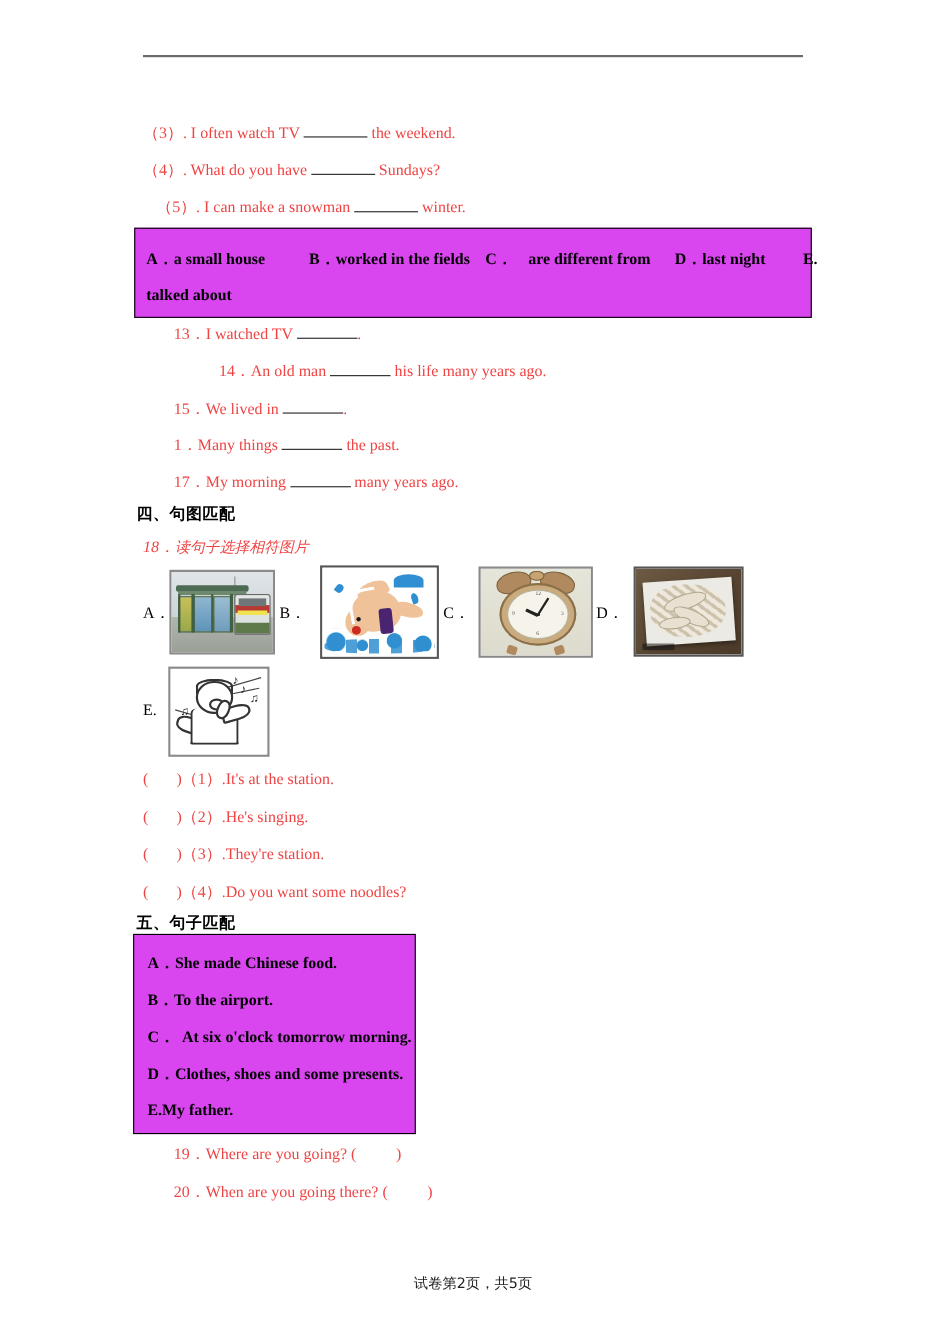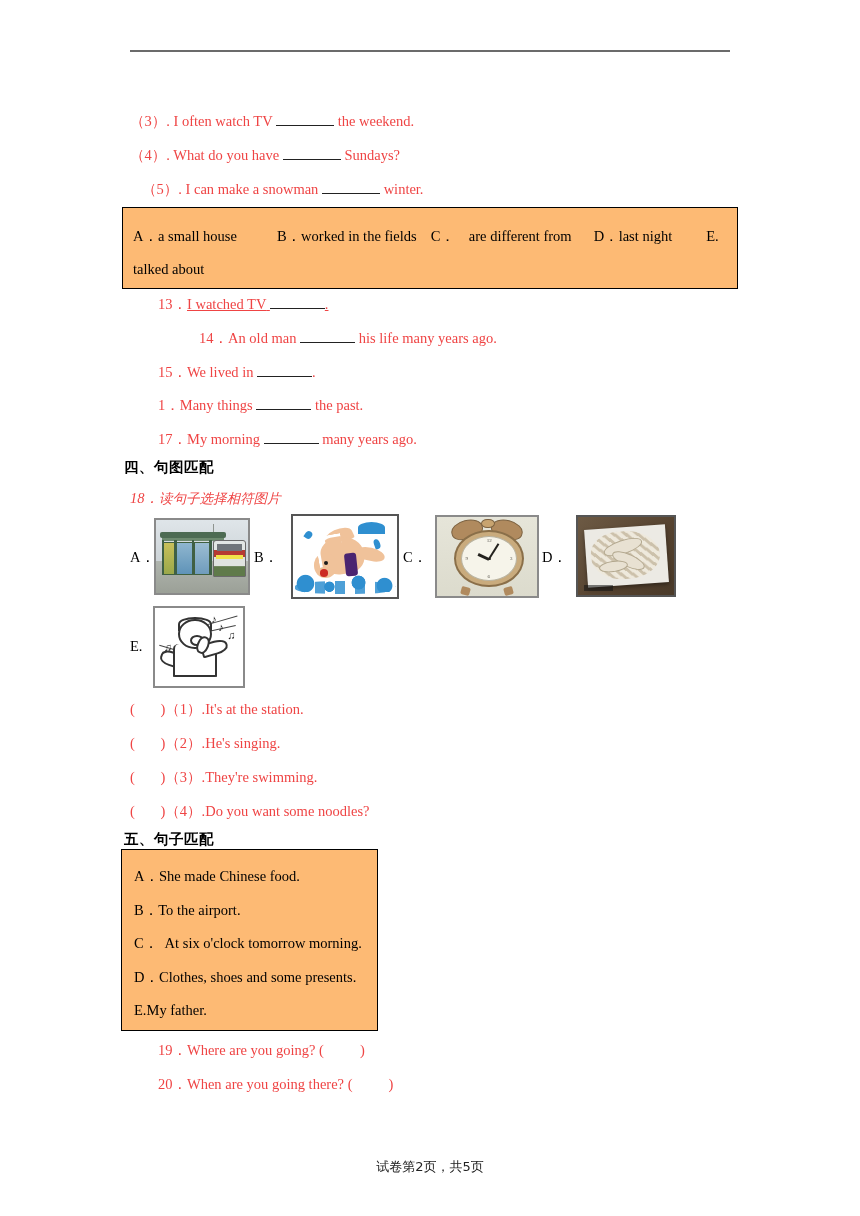--- a/index.html
+++ b/index.html
@@ -49,21 +49,22 @@
     vertical-align: baseline;
   }
   .b55 { width: 55px; height: 12px; }
   .b60 { width: 58px; height: 12px; }
 
   
   .optbox {
     position: absolute;
     border: 1.5px solid #000;
     box-sizing: border-box;
-    background: #fdba74;
+    background: #d946ef;
+    font-weight: bold;
   }
   .optbox-1 {
     left: 122px;
     top: 207px;
     width: 616px;
     height: 82px;
     padding: 12px 10px 8px 10px;
   }
   .optbox-1 .row {
     font-size: 14.5px;
@@ -237,21 +238,21 @@
 
   <div class="optbox optbox-1">
     <div class="row">
       <span>A．</span><span>a small house</span><span class="sp1"></span><span>B．</span><span>worked in the fields</span><span class="sp2"></span><span>C．</span><span class="sp2"></span><span>are different from</span><span class="sp3"></span><span>D．</span><span>last night</span><span class="sp4"></span><span>E.</span>
     </div>
     <div class="row">
       <span>talked about</span>
     </div>
   </div>
 
-  <div class="qline" style="left:158px; top:295px;text-decoration:underline;">
+  <div class="qline" style="left:158px; top:295px;">
     <span class="qnum">13．</span><span>I watched TV</span>
     <span class="blank b55"></span><span>.</span>
   </div>
 
   <div class="qline" style="left:158px; top:329px;margin-left:41px;">
     <span class="qnum">14．</span><span>An old man</span>
     <span class="blank b55"></span>
     <span>his life many years ago.</span>
   </div>
 
@@ -377,21 +378,21 @@
   <div class="qline" style="left:130px; top:700px;">
     <span>(</span>
     <span style="display:inline-block;width:22px;"></span><span>)</span><span>（1）</span><span>.It's at the station.</span>
   </div>
   <div class="qline" style="left:130px; top:734px;">
     <span>(</span>
     <span style="display:inline-block;width:22px;"></span><span>)</span><span>（2）</span><span>.He's singing.</span>
   </div>
   <div class="qline" style="left:130px; top:768px;">
     <span>(</span>
-    <span style="display:inline-block;width:22px;"></span><span>)</span><span>（3）</span><span>.They're swimming.</span>
+    <span style="display:inline-block;width:22px;"></span><span>)</span><span>（3）</span><span>.They're station.</span>
   </div>
   <div class="qline" style="left:130px; top:802px;">
     <span>(</span>
     <span style="display:inline-block;width:22px;"></span><span>)</span><span>（4）</span><span>.Do you want some noodles?</span>
   </div>
 
   <div class="sec-heading" style="left:124px; top:830px;">五、句子匹配</div>
 
   <div class="optbox optbox-2">
     <div class="orow">

